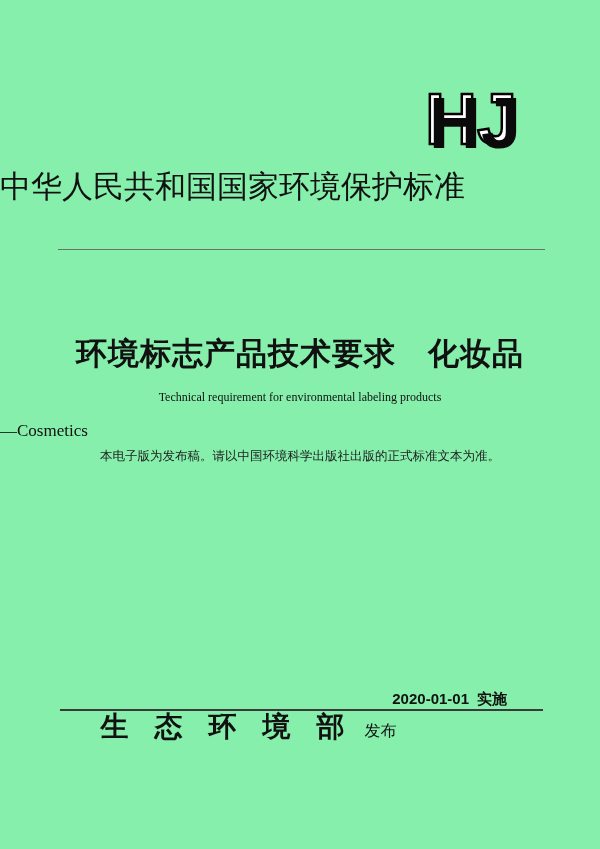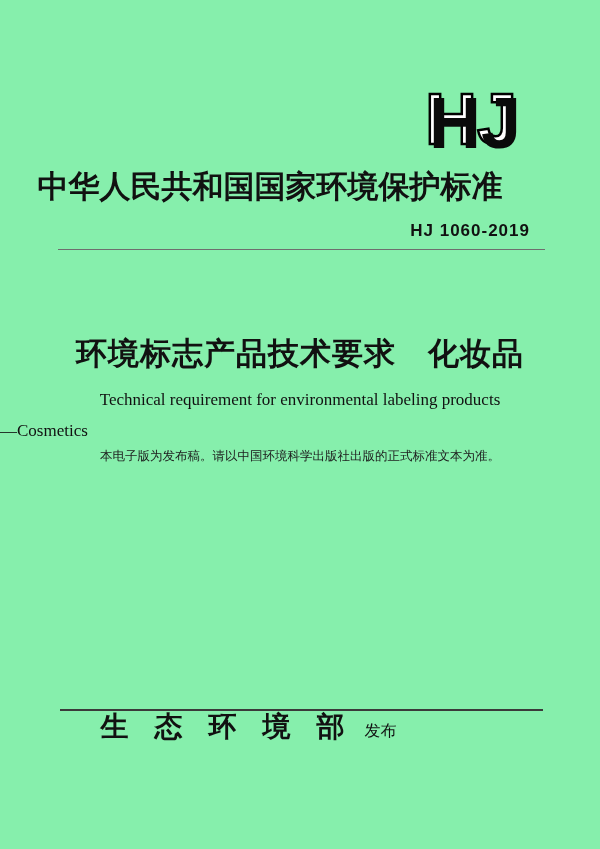--- a/index.html
+++ b/index.html
@@ -41,23 +41,22 @@
     fill: #0a0a0a;
     text-anchor: middle;
   }
 
   
   .header-title {
     position: absolute;
     top: 166px;
     left: 0;
     width: 540px;
-    text-align: center;
     font-size: 31px;
-    font-weight: bold;
+    font-weight: normal;
     letter-spacing: 0px;
     white-space: nowrap;
   }
 
   
   .std-number {
     position: absolute;
     top: 221px;
     right: 70px;
     font-family: "Liberation Sans", "DejaVu Sans", sans-serif;
@@ -89,21 +88,21 @@
     letter-spacing: 1px;
     white-space: nowrap;
   }
 
   .title-en {
     position: absolute;
     top: 390px;
     left: 0;
     width: 600px;
     text-align: center;
-    font-size: 17px;
+    font-size: 12px;
     white-space: nowrap;
   }
 
   .title-en2 {
     position: absolute;
     top: 421px;
     left: 0;
     width: 600px;
     text-align: left;
     font-size: 17px;
@@ -185,33 +184,35 @@
 
   <div class="logo-wrap">
     <svg width="170" height="84" viewBox="0 0 170 84" aria-hidden="true">
       <text class="logo-back" x="83" y="66">HJ</text>
       <text class="logo-front" x="87" y="70">HJ</text>
     </svg>
   </div>
 
   <div class="header-title">中华人民共和国国家环境保护标准</div>
 
-  <div class="std-number">HJ 1060-2019</div>
 
   <div class="rule-top"></div>
 
   <div class="title-cn">环境标志产品技术要求　化妆品</div>
 
   <div class="title-en">Technical requirement for environmental labeling products</div>
 
   <div class="title-en2">—Cosmetics</div>
 
   <div class="note">本电子版为发布稿。请以中国环境科学出版社出版的正式标准文本为准。</div>
 
 
+  <div class="date-implement">
+    <span>2020-01-01</span><span class="date-suffix">实施</span>
+  </div>
 
   <div class="rule-bottom"></div>
 
   <div class="ministry-row">
     <span class="ministry-name">生态环境部</span>
     <span class="ministry-action">发布</span>
   </div>
 
 </div>
 

